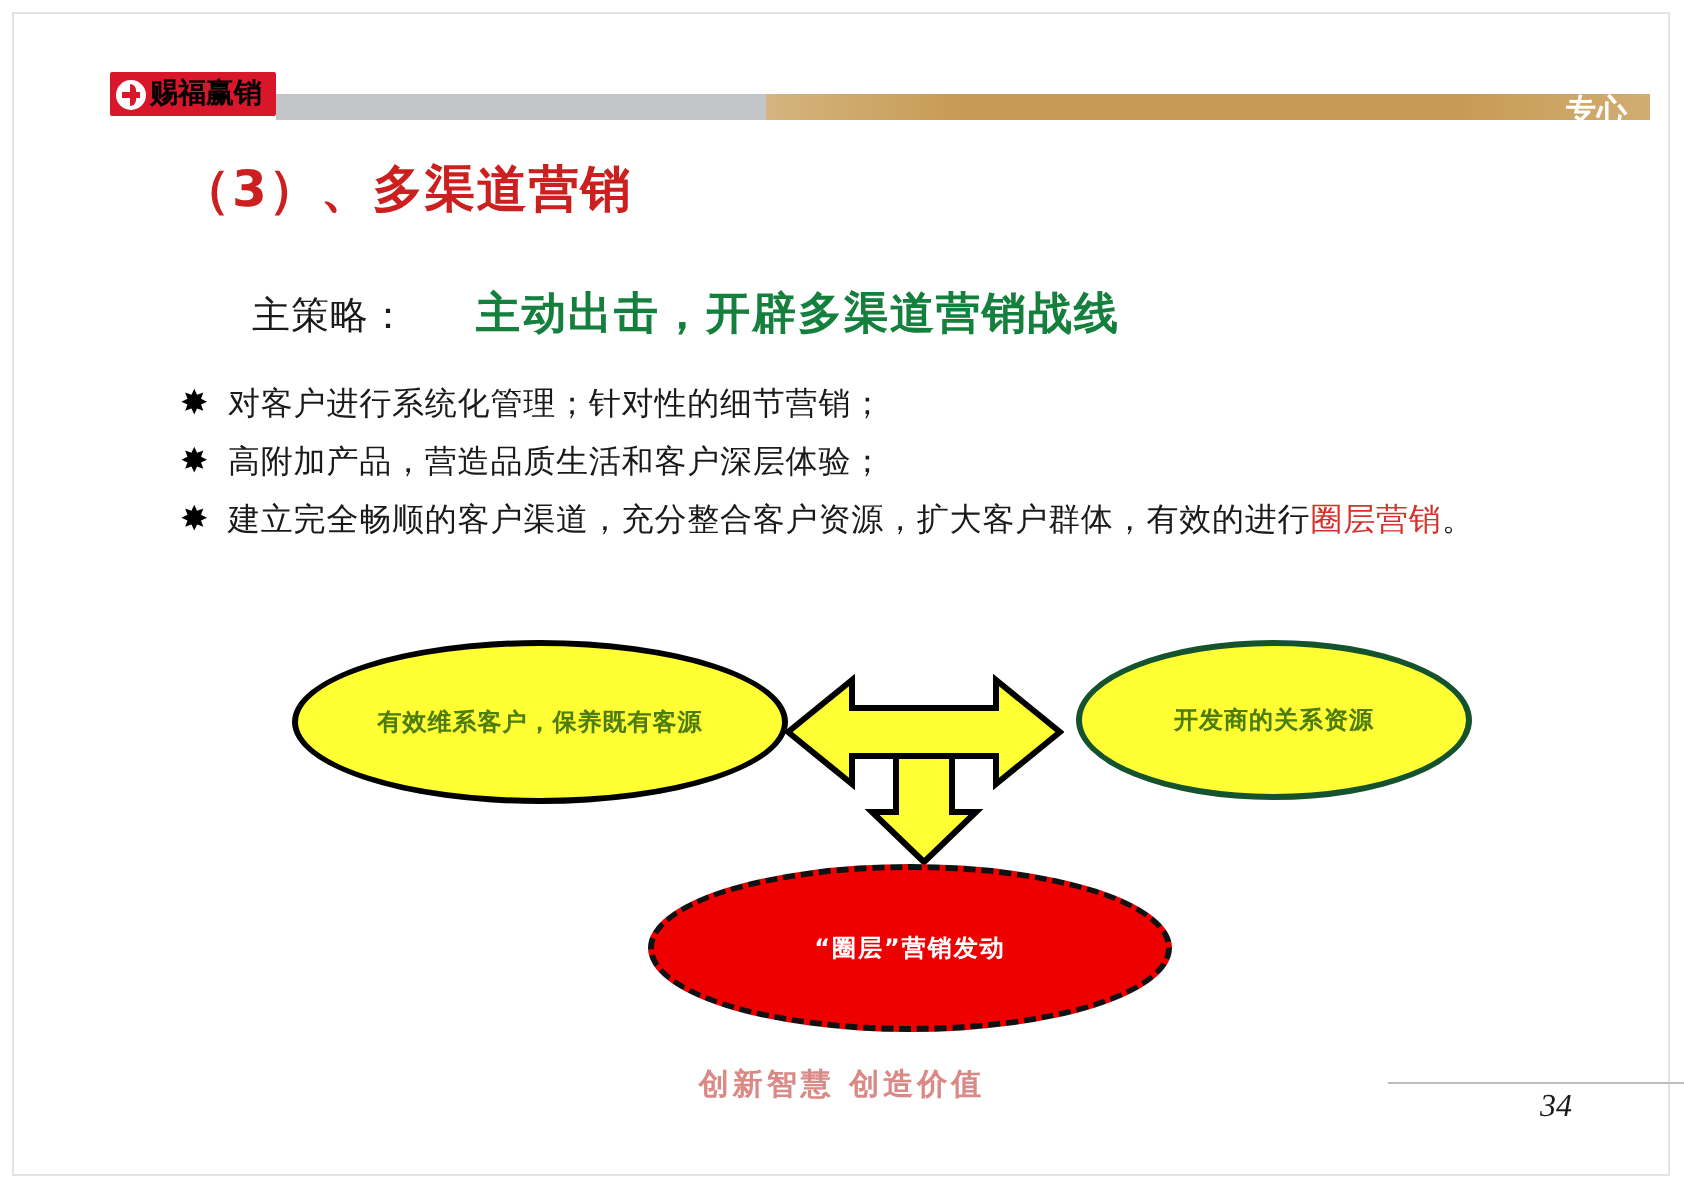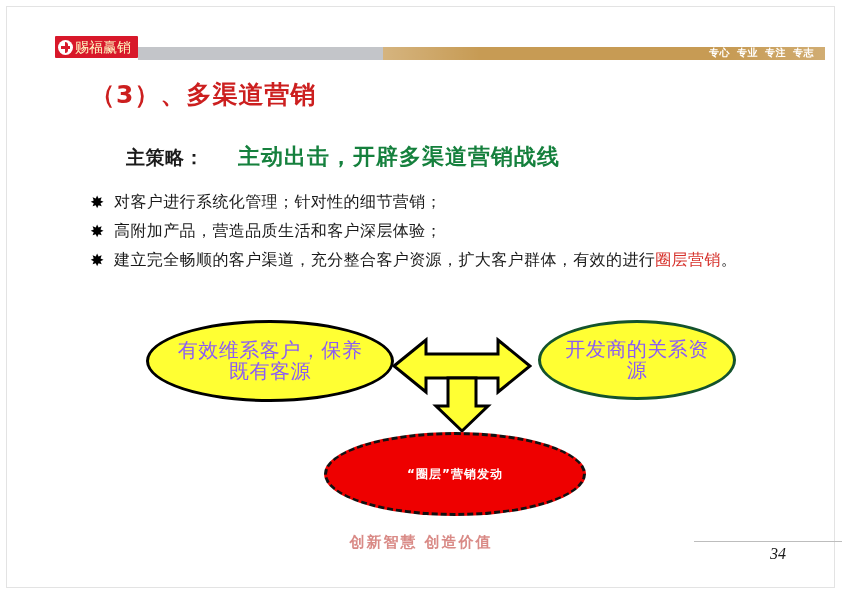--- a/index.html
+++ b/index.html
@@ -73,23 +73,23 @@
     content: "";
     position: absolute;
     left: 7px;
     top: 2px;
     width: 2.5px;
     height: 11px;
     background: #d8182a;
     border-radius: 0 3px 3px 0;
   }
   .logo-text {
-    color: #fef9c3;
+    color: #000000;
     font-size: 14px;
-    font-weight: normal;
+    font-weight: bold;
     letter-spacing: 0px;
     line-height: 16px;
     white-space: nowrap;
     font-family: "DejaVu Sans", "Liberation Sans", sans-serif;
   }
   .bar-gray {
     position: absolute;
     left: 138px;
     top: 47px;
     width: 245px;
@@ -114,24 +114,25 @@
   }
   .bar-slogan {
     position: absolute;
     right: 28px;
     top: 46px;
     height: 14px;
     display: flex;
     align-items: center;
     gap: 7px;
     color: #ffffff;
-    font-size: 10px;
+    font-size: 15px;
     font-weight: bold;
     letter-spacing: 0.5px;
     white-space: nowrap;
+    flex-direction: column;
   }
 
   
   .slide-title {
     position: absolute;
     left: 90px;
     top: 78px;
     color: #cc1f1f;
     font-size: 25px;
     font-weight: bold;
@@ -144,21 +145,21 @@
     position: absolute;
     left: 126px;
     top: 142px;
     display: flex;
     align-items: baseline;
     white-space: nowrap;
   }
   .strategy-label {
     color: #1a1a1a;
     font-size: 19px;
-    font-weight: bold;
+    font-weight: normal;
     letter-spacing: 0.5px;
   }
   .strategy-value {
     color: #15803d;
     font-size: 22px;
     font-weight: bold;
     letter-spacing: 1px;
     margin-left: 34px;
   }
 
@@ -220,23 +221,23 @@
   .ellipse-right {
     left: 538px;
     top: 20px;
     width: 198px;
     height: 80px;
     background: #ffff33;
     border: 3px solid #14532d;
     border-radius: 50%;
   }
   .ellipse-label {
-    color: #8b5cf6;
-    font-size: 20px;
-    font-weight: normal;
+    color: #4d7c0f;
+    font-size: 12px;
+    font-weight: bold;
     line-height: 21px;
     letter-spacing: 0.5px;
     padding: 0 24px;
   }
   .ellipse-red {
     left: 324px;
     top: 132px;
     width: 262px;
     height: 84px;
     background: #ee0000;

